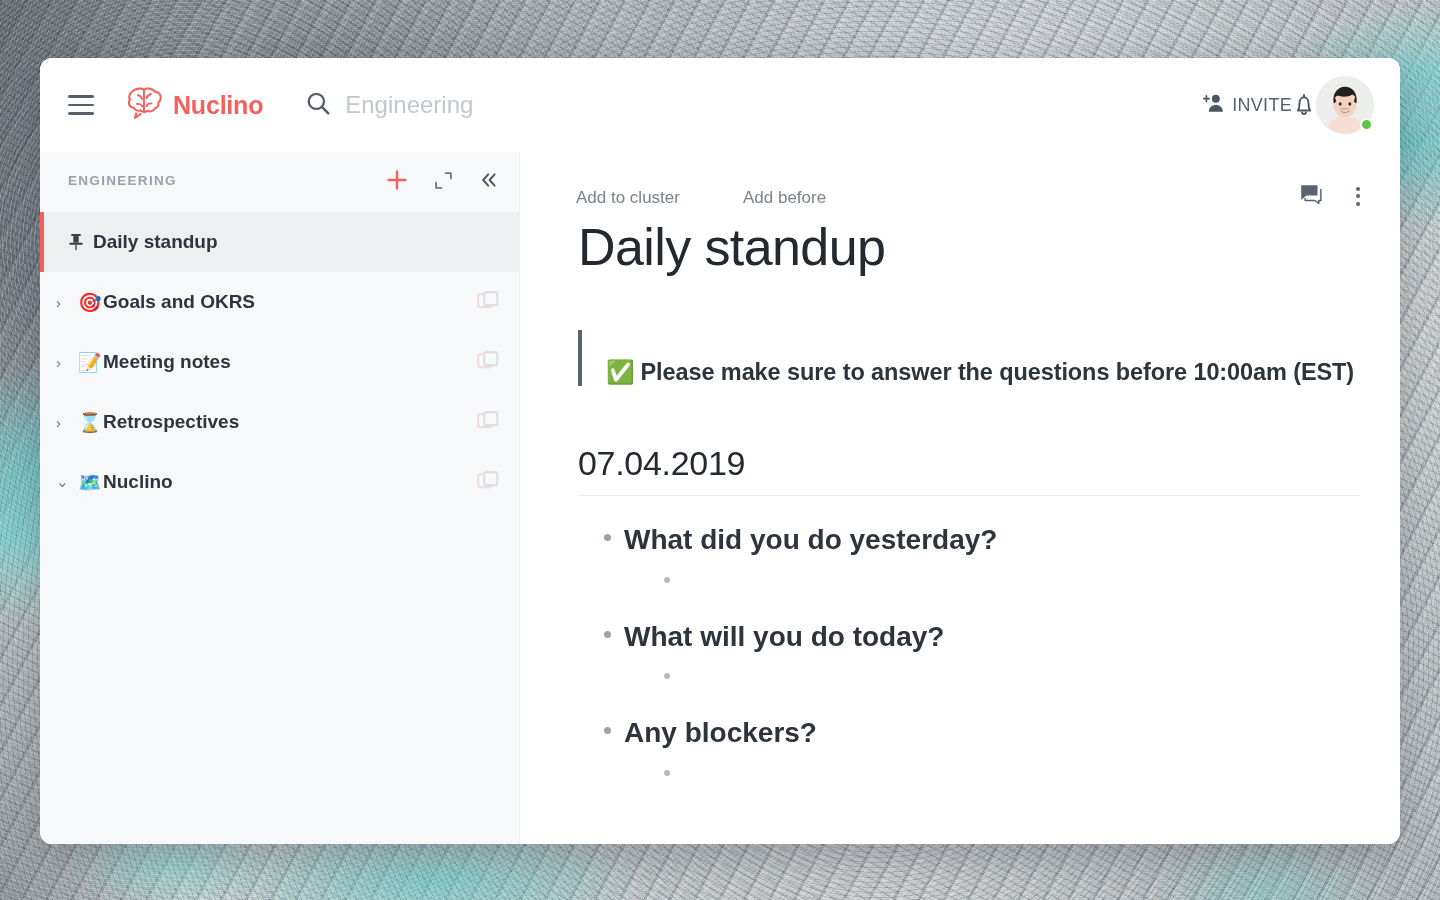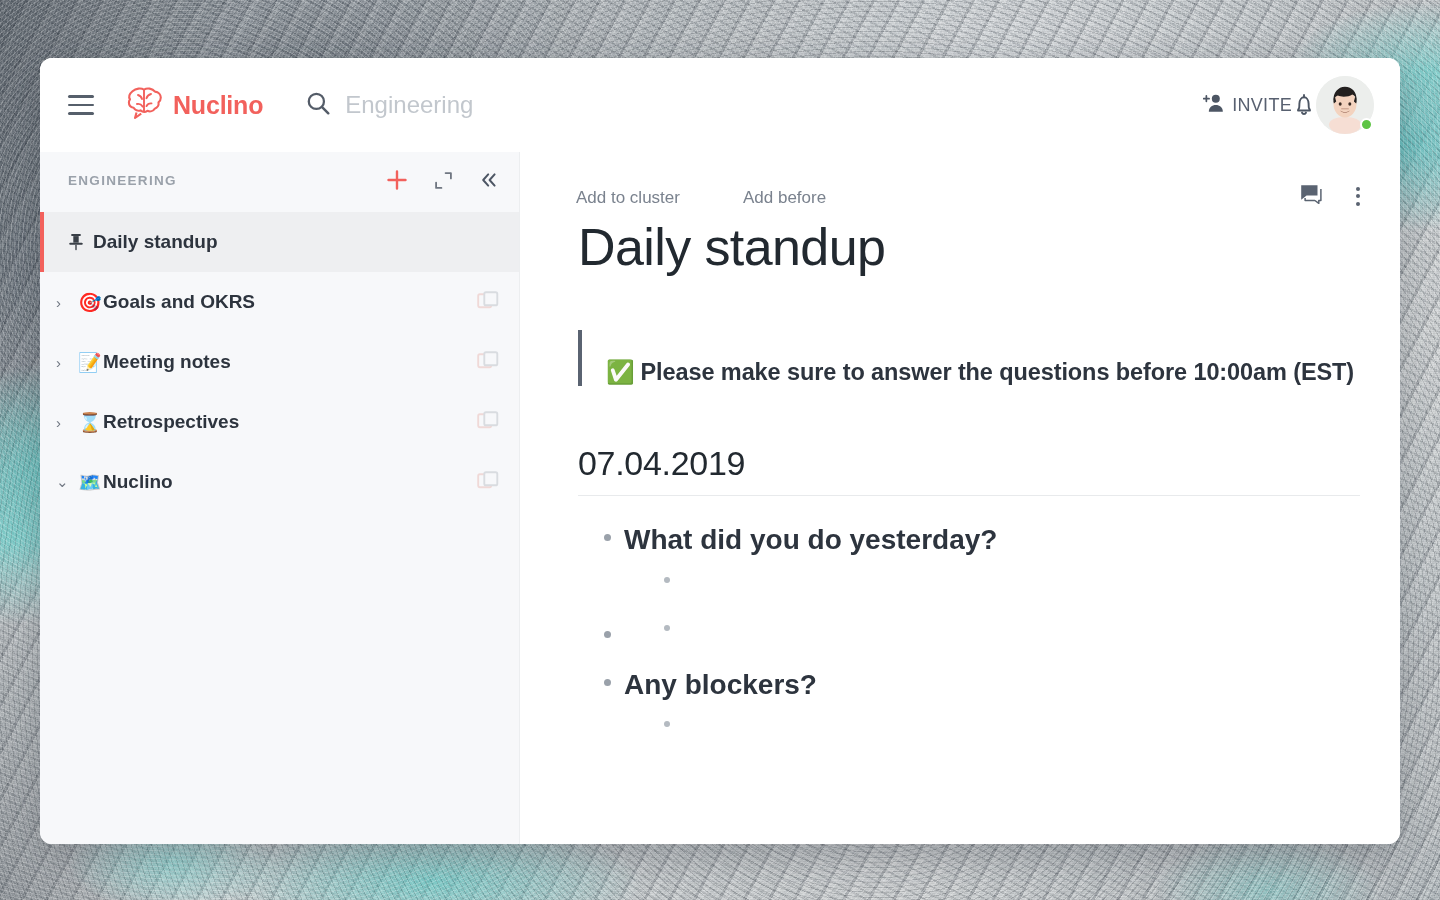--- a/index.html
+++ b/index.html
@@ -439,20 +439,21 @@
       <ul class="q-list">
         <li>
           <div class="q-text">What did you do yesterday?</div>
           <ul class="sub-list">
             <li>
               <span class="q-answer"></span>
             </li>
           </ul>
         </li>
         <li>
+          <div class="q-text">What will you do today?</div>
           <ul class="sub-list">
             <li>
               <span class="q-answer"></span>
             </li>
           </ul>
         </li>
         <li>
           <div class="q-text">Any blockers?</div>
           <ul class="sub-list">
             <li>

